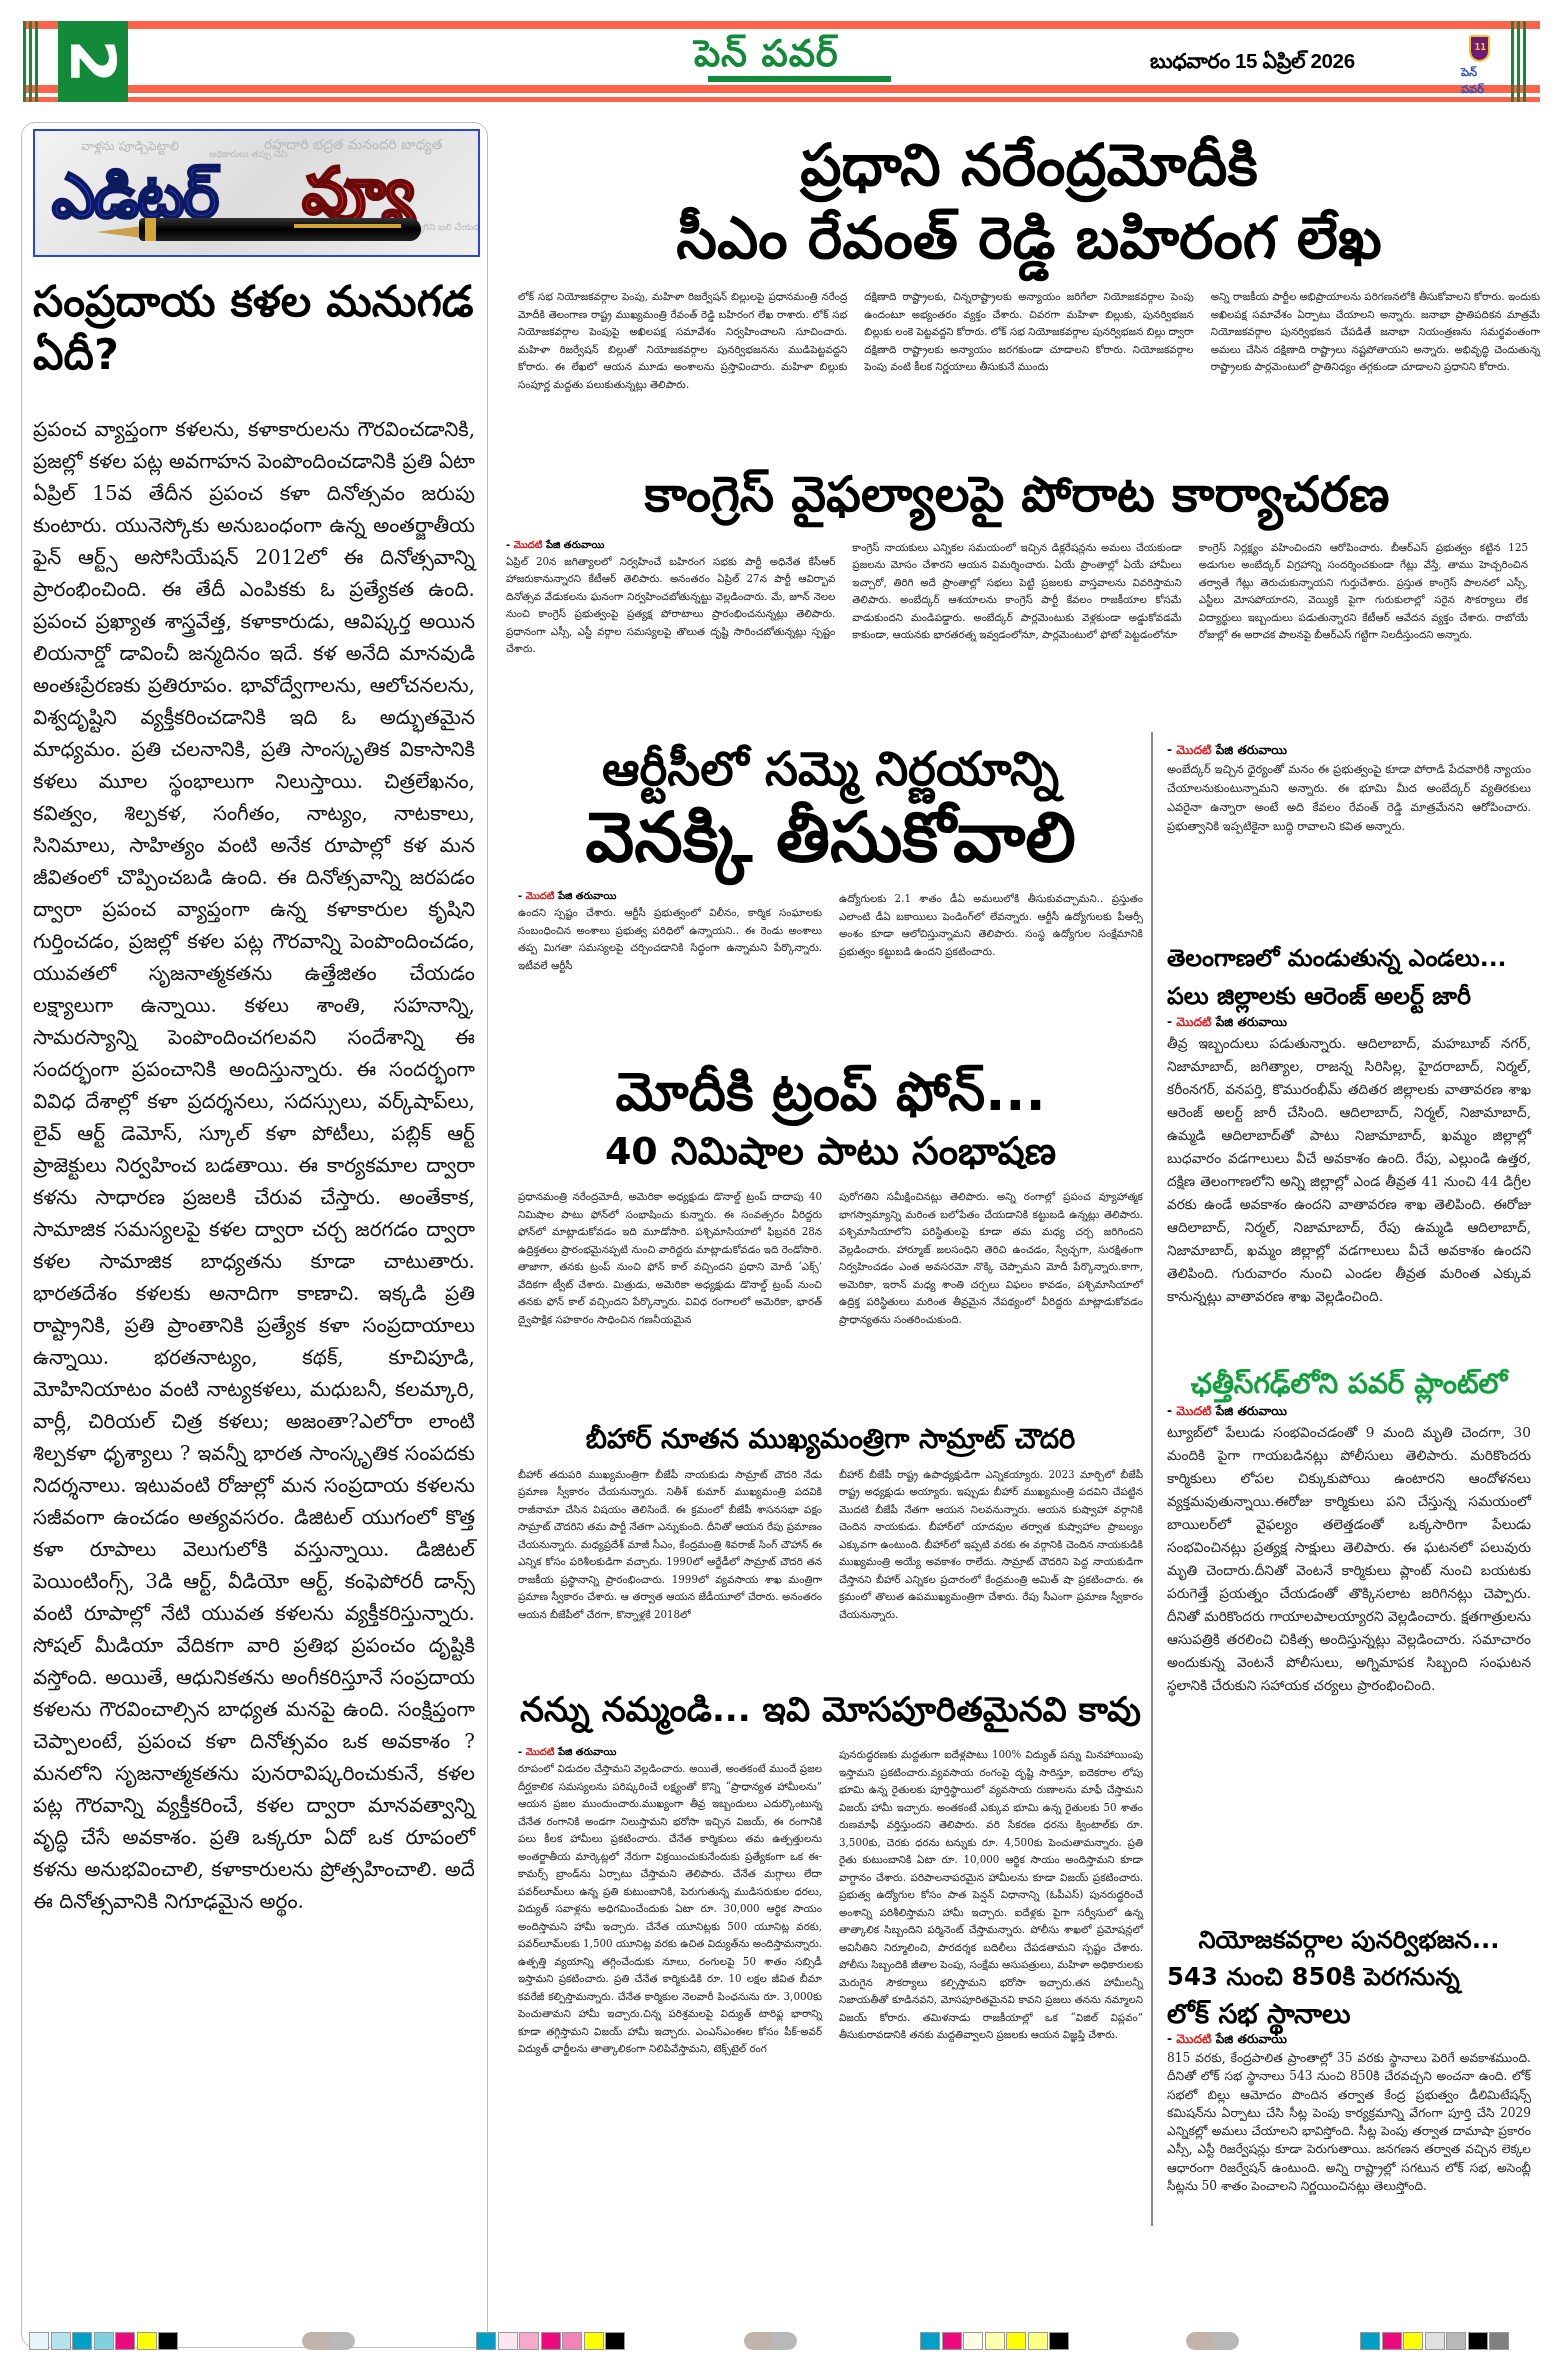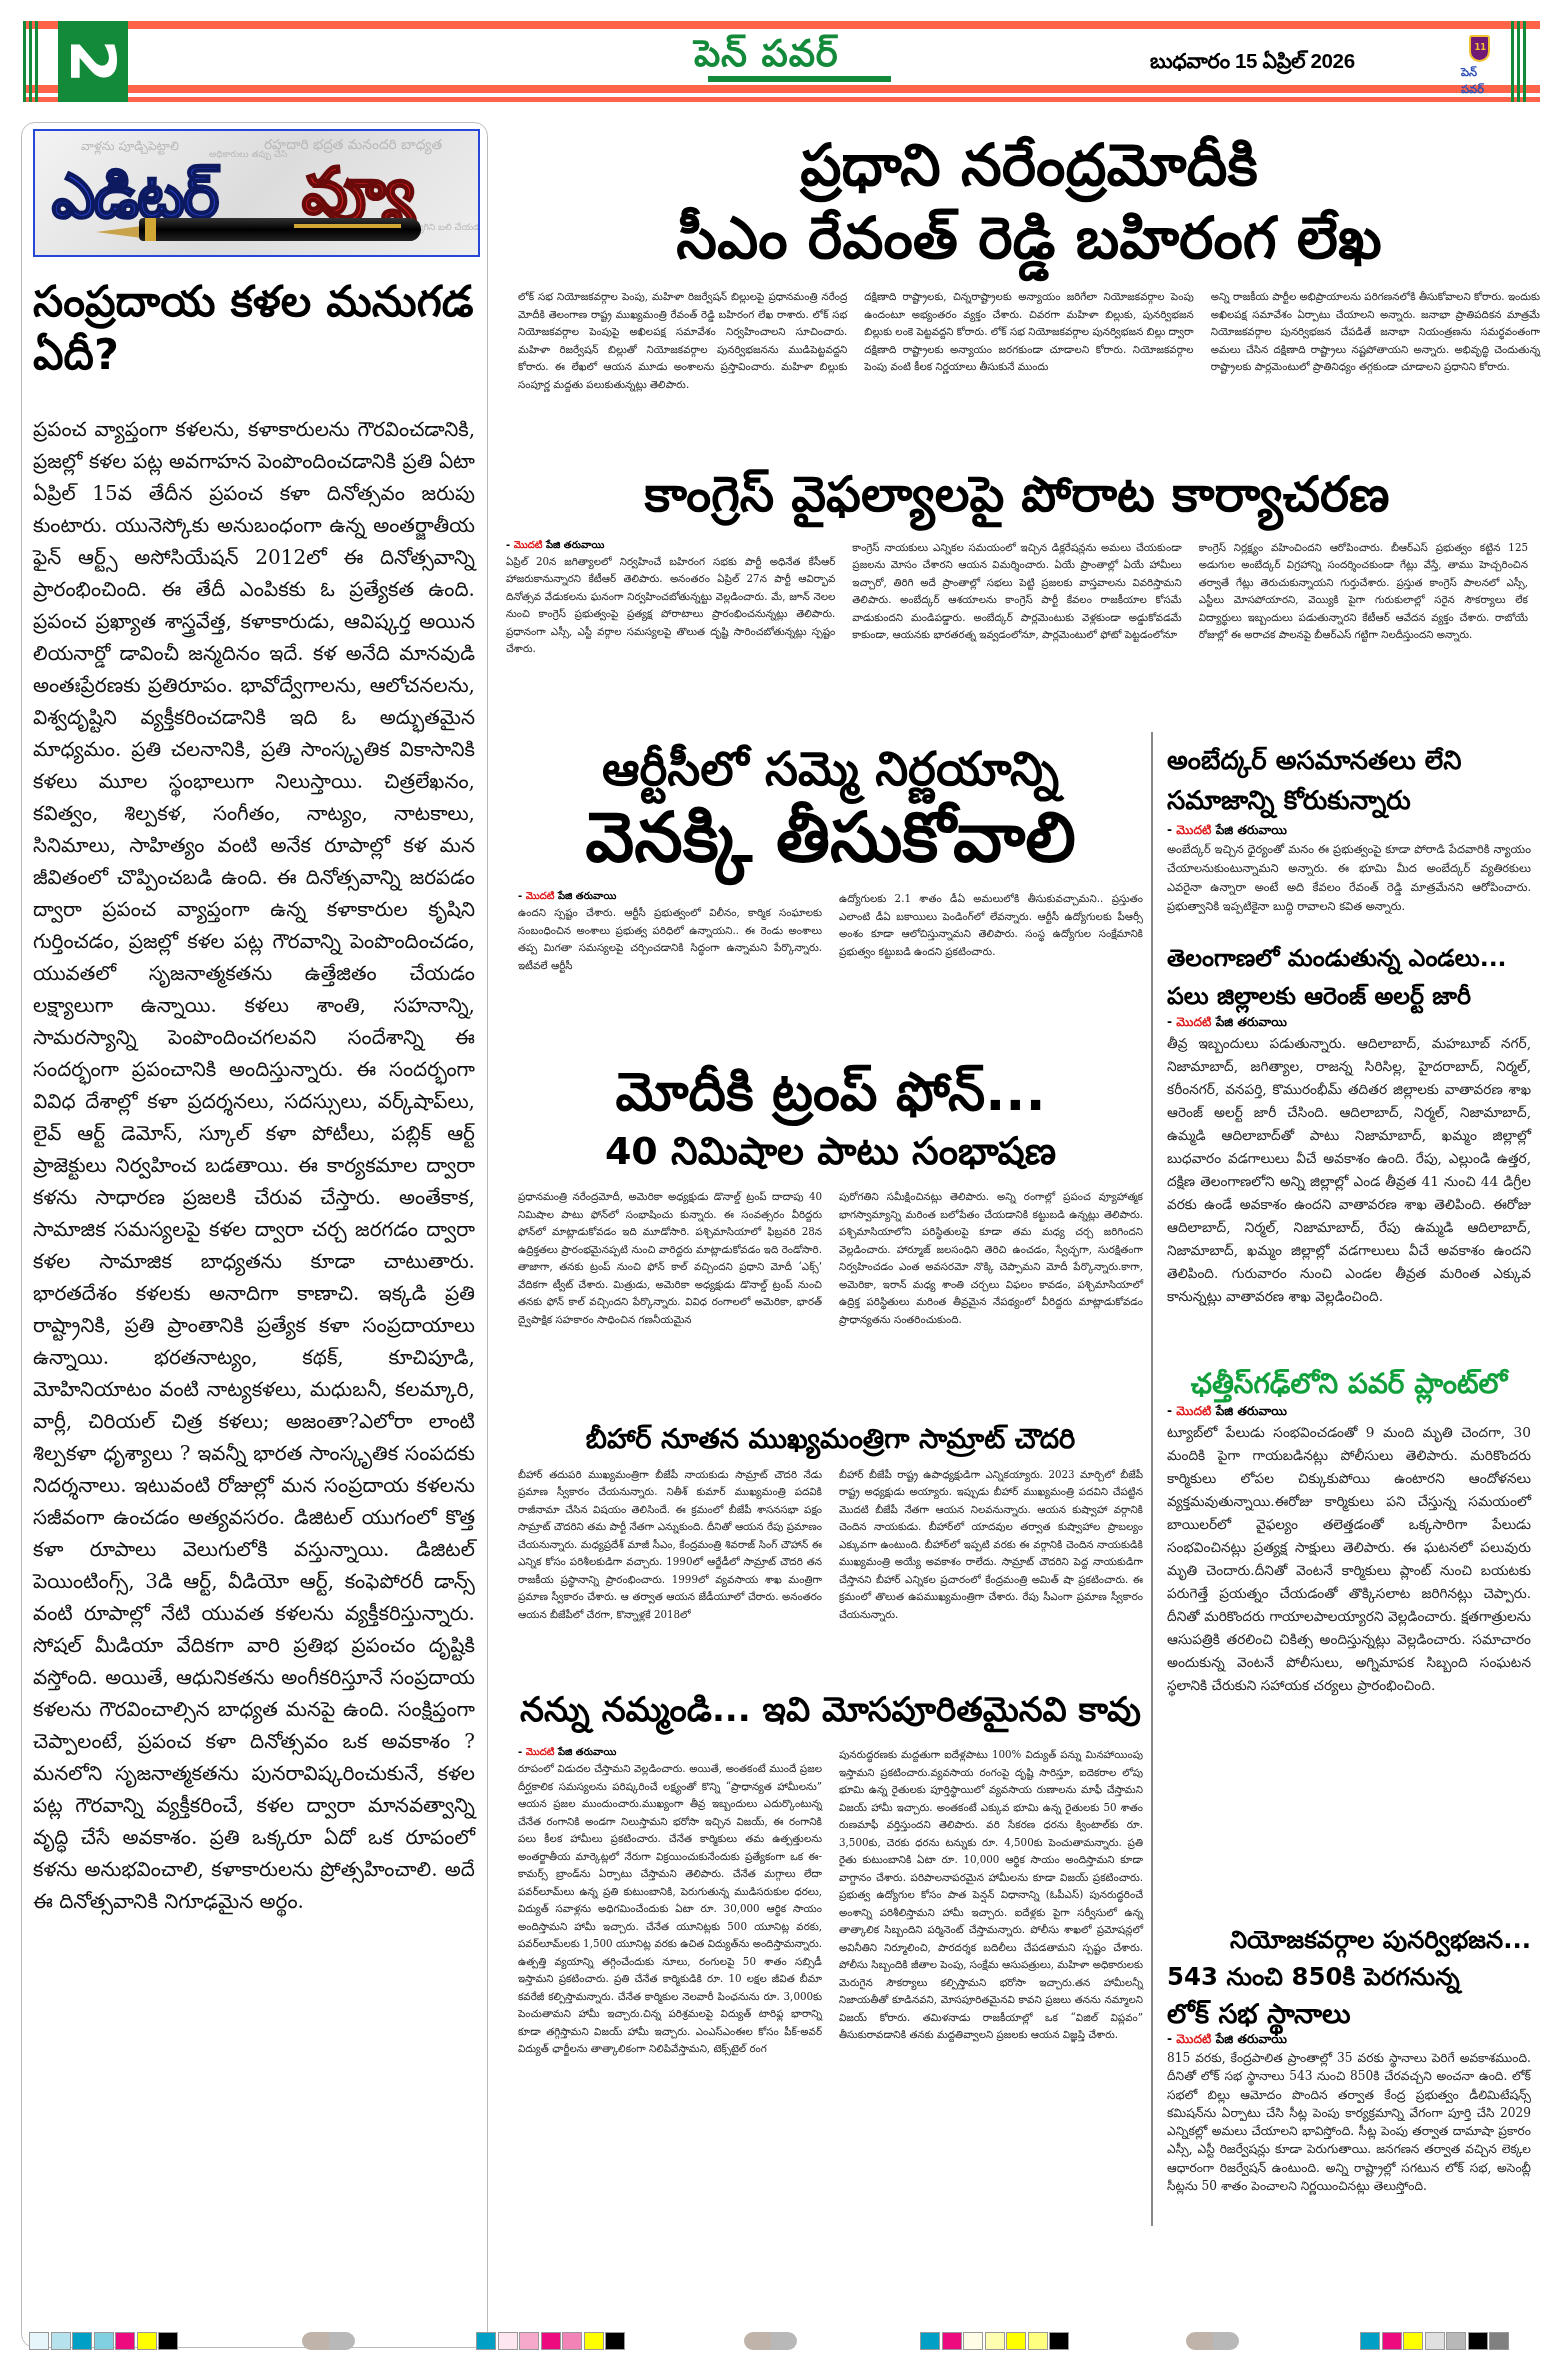--- a/index.html
+++ b/index.html
@@ -168,40 +168,39 @@
     <div class="cols" style="margin-top:12.2px;">
       <div class="col">
         <div class="continued"><span>- </span><span class="red">మొదటి</span><span> పేజి తరువాయి</span></div>
         <p>రూపంలో విడుదల చేస్తామని వెల్లడించారు. అయితే, అంతకంటే ముందే ప్రజల దీర్ఘకాలిక సమస్యలను పరిష్కరించే లక్ష్యంతో కొన్ని “ప్రాధాన్యత హామీలను” ఆయన ప్రజల ముందుంచారు.ముఖ్యంగా తీవ్ర ఇబ్బందులు ఎదుర్కొంటున్న చేనేత రంగానికి అండగా నిలుస్తామని భరోసా ఇచ్చిన విజయ్, ఈ రంగానికి పలు కీలక హామీలు ప్రకటించారు. చేనేత కార్మికులు తమ ఉత్పత్తులను అంతర్జాతీయ మార్కెట్లలో నేరుగా విక్రయించుకునేందుకు ప్రత్యేకంగా ఒక ఈ-కామర్స్ బ్రాండ్‌ను ఏర్పాటు చేస్తామని తెలిపారు. చేనేత మగ్గాలు లేదా పవర్‌లూమ్‌లు ఉన్న ప్రతి కుటుంబానికి, పెరుగుతున్న ముడిసరుకుల ధరలు, విద్యుత్ సవాళ్లను అధిగమించేందుకు ఏటా రూ. 30,000 ఆర్థిక సాయం అందిస్తామని హామీ ఇచ్చారు. చేనేత యూనిట్లకు 500 యూనిట్ల వరకు, పవర్‌లూమ్‌లకు 1,500 యూనిట్ల వరకు ఉచిత విద్యుత్‌ను అందిస్తామన్నారు. ఉత్పత్తి వ్యయాన్ని తగ్గించేందుకు నూలు, రంగులపై 50 శాతం సబ్సిడీ ఇస్తామని ప్రకటించారు. ప్రతి చేనేత కార్మికుడికి రూ. 10 లక్షల జీవిత బీమా కవరేజీ కల్పిస్తామన్నారు. చేనేత కార్మికుల నెలవారీ పింఛనును రూ. 3,000కు పెంచుతామని హామీ ఇచ్చారు.చిన్న పరిశ్రమలపై విద్యుత్ టారిఫ్ల భారాన్ని కూడా తగ్గిస్తామని విజయ్ హామీ ఇచ్చారు. ఎంఎస్ఎంఈల కోసం పీక్-అవర్ విద్యుత్ ఛార్జీలను తాత్కాలికంగా నిలిపివేస్తామని, టెక్స్‌టైల్ రంగ</p>
       </div>
       <p class="col">పునరుద్ధరణకు మద్దతుగా ఐదేళ్లపాటు 100% విద్యుత్ పన్ను మినహాయింపు ఇస్తామని ప్రకటించారు.వ్యవసాయ రంగంపై దృష్టి సారిస్తూ, ఐదెకరాల లోపు భూమి ఉన్న రైతులకు పూర్తిస్థాయిలో వ్యవసాయ రుణాలను మాఫీ చేస్తామని విజయ్ హామీ ఇచ్చారు. అంతకంటే ఎక్కువ భూమి ఉన్న రైతులకు 50 శాతం రుణమాఫీ వర్తిస్తుందని తెలిపారు. వరి సేకరణ ధరను క్వింటాల్‌కు రూ. 3,500కు, చెరకు ధరను టన్నుకు రూ. 4,500కు పెంచుతామన్నారు. ప్రతి రైతు కుటుంబానికి ఏటా రూ. 10,000 ఆర్థిక సాయం అందిస్తామని కూడా వాగ్దానం చేశారు. పరిపాలనాపరమైన హామీలను కూడా విజయ్ ప్రకటించారు. ప్రభుత్వ ఉద్యోగుల కోసం పాత పెన్షన్ విధానాన్ని (ఓపీఎస్) పునరుద్ధరించే అంశాన్ని పరిశీలిస్తామని హామీ ఇచ్చారు. ఐదేళ్లకు పైగా సర్వీసులో ఉన్న తాత్కాలిక సిబ్బందిని పర్మినెంట్ చేస్తామన్నారు. పోలీసు శాఖలో ప్రమోషన్లలో అవినీతిని నిర్మూలించి, పారదర్శక బదిలీలు చేపడతామని స్పష్టం చేశారు. పోలీసు సిబ్బందికి జీతాల పెంపు, సంక్షేమ ఆసుపత్రులు, మహిళా అధికారులకు మెరుగైన సౌకర్యాలు కల్పిస్తామని భరోసా ఇచ్చారు.తన హామీలన్నీ నిజాయతీతో కూడినవని, మోసపూరితమైనవి కావని ప్రజలు తనను నమ్మాలని విజయ్ కోరారు. తమిళనాడు రాజకీయాల్లో ఒక “విజిల్ విప్లవం” తీసుకురావడానికి తనకు మద్దతివ్వాలని ప్రజలకు ఆయన విజ్ఞప్తి చేశారు.</p>
     </div>
   </section>
 
   <section class="story right-col" style="left:1167px;top:740px;width:364px;">
-    <div class="hl" style="font-size:26px;line-height:40px;text-align:left;">అంబేద్కర్ అసమానతలు లేని సమాజాన్ని కోరుకున్నారు</div>
     <div class="continued" style="margin-top:3px;"><span>- </span><span class="red">మొదటి</span><span> పేజి తరువాయి</span></div>
     <p class="col" style="font-size:11.4px;line-height:19px;">అంబేద్కర్ ఇచ్చిన ధైర్యంతో మనం ఈ ప్రభుత్వంపై కూడా పోరాడి పేదవారికి న్యాయం చేయాలనుకుంటున్నామని అన్నారు. ఈ భూమి మీద అంబేద్కర్ వ్యతిరకులు ఎవరైనా ఉన్నారా అంటే అది కేవలం రేవంత్ రెడ్డి మాత్రమేనని ఆరోపించారు. ప్రభుత్వానికి ఇప్పటికైనా బుద్ధి రావాలని కవిత అన్నారు.</p>
   </section>
 
   <section class="story right-col" style="left:1167px;top:939px;width:364px;">
     <div class="hl" style="font-size:23.6px;line-height:38px;text-align:left;">తెలంగాణలో మండుతున్న ఎండలు...</div>
     <div class="hl" style="font-size:23.6px;line-height:38px;text-align:left;">పలు జిల్లాలకు ఆరెంజ్ అలర్ట్ జారీ</div>
     <div class="continued"><span>- </span><span class="red">మొదటి</span><span> పేజి తరువాయి</span></div>
     <p class="col">తీవ్ర ఇబ్బందులు పడుతున్నారు. ఆదిలాబాద్, మహబూబ్ నగర్, నిజామాబాద్, జగిత్యాల, రాజన్న సిరిసిల్ల, హైదరాబాద్, నిర్మల్, కరీంనగర్, వనపర్తి, కొమురంభీమ్ తదితర జిల్లాలకు వాతావరణ శాఖ ఆరెంజ్ అలర్ట్ జారీ చేసింది. ఆదిలాబాద్, నిర్మల్, నిజామాబాద్, ఉమ్మడి ఆదిలాబాద్‌తో పాటు నిజామాబాద్, ఖమ్మం జిల్లాల్లో బుధవారం వడగాలులు వీచే అవకాశం ఉంది. రేపు, ఎల్లుండి ఉత్తర, దక్షిణ తెలంగాణలోని అన్ని జిల్లాల్లో ఎండ తీవ్రత 41 నుంచి 44 డిగ్రీల వరకు ఉండే అవకాశం ఉందని వాతావరణ శాఖ తెలిపింది. ఈరోజు ఆదిలాబాద్, నిర్మల్, నిజామాబాద్, రేపు ఉమ్మడి ఆదిలాబాద్, నిజామాబాద్, ఖమ్మం జిల్లాల్లో వడగాలులు వీచే అవకాశం ఉందని తెలిపింది. గురువారం నుంచి ఎండల తీవ్రత మరింత ఎక్కువ కానున్నట్లు వాతావరణ శాఖ వెల్లడించింది.</p>
   </section>
 
   <section class="story right-col" style="left:1167px;top:1363px;width:364px;">
     <div class="hl green-hl" style="font-size:28px;line-height:41px;">ఛత్తీస్‌గఢ్‌లోని పవర్ ప్లాంట్‌లో</div>
     <div class="continued"><span>- </span><span class="red">మొదటి</span><span> పేజి తరువాయి</span></div>
     <p class="col">ట్యూబ్‌లో పేలుడు సంభవించడంతో 9 మంది మృతి చెందగా, 30 మందికి పైగా గాయబడినట్లు పోలీసులు తెలిపారు. మరికొందరు కార్మికులు లోపల చిక్కుకుపోయి ఉంటారని ఆందోళనలు వ్యక్తమవుతున్నాయి.ఈరోజు కార్మికులు పని చేస్తున్న సమయంలో బాయిలర్‌లో వైఫల్యం తలెత్తడంతో ఒక్కసారిగా పేలుడు సంభవించినట్లు ప్రత్యక్ష సాక్షులు తెలిపారు. ఈ ఘటనలో పలువురు మృతి చెందారు.దీనితో వెంటనే కార్మికులు ప్లాంట్ నుంచి బయటకు పరుగెత్తే ప్రయత్నం చేయడంతో తొక్కిసలాట జరిగినట్లు చెప్పారు. దీనితో మరికొందరు గాయాలపాలయ్యారని వెల్లడించారు. క్షతగాత్రులను ఆసుపత్రికి తరలించి చికిత్స అందిస్తున్నట్లు వెల్లడించారు. సమాచారం అందుకున్న వెంటనే పోలీసులు, అగ్నిమాపక సిబ్బంది సంఘటన స్థలానికి చేరుకుని సహాయక చర్యలు ప్రారంభించింది.</p>
   </section>
 
   <section class="story right-col" style="left:1167px;top:1921px;width:364px;">
-    <div class="hl" style="font-size:24.4px;line-height:37px;text-align:right;">నియోజకవర్గాల పునర్విభజన...</div>
+    <div class="hl" style="font-size:24.4px;line-height:37px;text-align:center;">నియోజకవర్గాల పునర్విభజన...</div>
     <div class="hl" style="font-size:24.4px;line-height:37px;text-align:left;">543 నుంచి 850కి పెరగనున్న</div>
     <div class="hl" style="font-size:27px;line-height:37px;text-align:left;">లోక్ సభ స్థానాలు</div>
     <div class="continued"><span>- </span><span class="red">మొదటి</span><span> పేజి తరువాయి</span></div>
     <p class="col" style="font-size:12.2px;line-height:18.3px;">815 వరకు, కేంద్రపాలిత ప్రాంతాల్లో 35 వరకు స్థానాలు పెరిగే అవకాశముంది. దీనితో లోక్ సభ స్థానాలు 543 నుంచి 850కి చేరవచ్చని అంచనా ఉంది. లోక్ సభలో బిల్లు ఆమోదం పొందిన తర్వాత కేంద్ర ప్రభుత్వం డీలిమిటేషన్స్ కమిషన్‌ను ఏర్పాటు చేసి సీట్ల పెంపు కార్యక్రమాన్ని వేగంగా పూర్తి చేసి 2029 ఎన్నికల్లో అమలు చేయాలని భావిస్తోంది. సీట్ల పెంపు తర్వాత దామాషా ప్రకారం ఎస్సీ, ఎస్టీ రిజర్వేషన్లు కూడా పెరుగుతాయి. జనగణన తర్వాత వచ్చిన లెక్కల ఆధారంగా రిజర్వేషన్ ఉంటుంది. అన్ని రాష్ట్రాల్లో సగటున లోక్ సభ, అసెంబ్లీ సీట్లను 50 శాతం పెంచాలని నిర్ణయించినట్లు తెలుస్తోంది.</p>
   </section>
 </main>
 
 <footer class="footer-marks">
   <div class="swatch-group" style="left:29px;">
       <div class="swatch" style="background: rgb(230, 246, 250);"></div>

